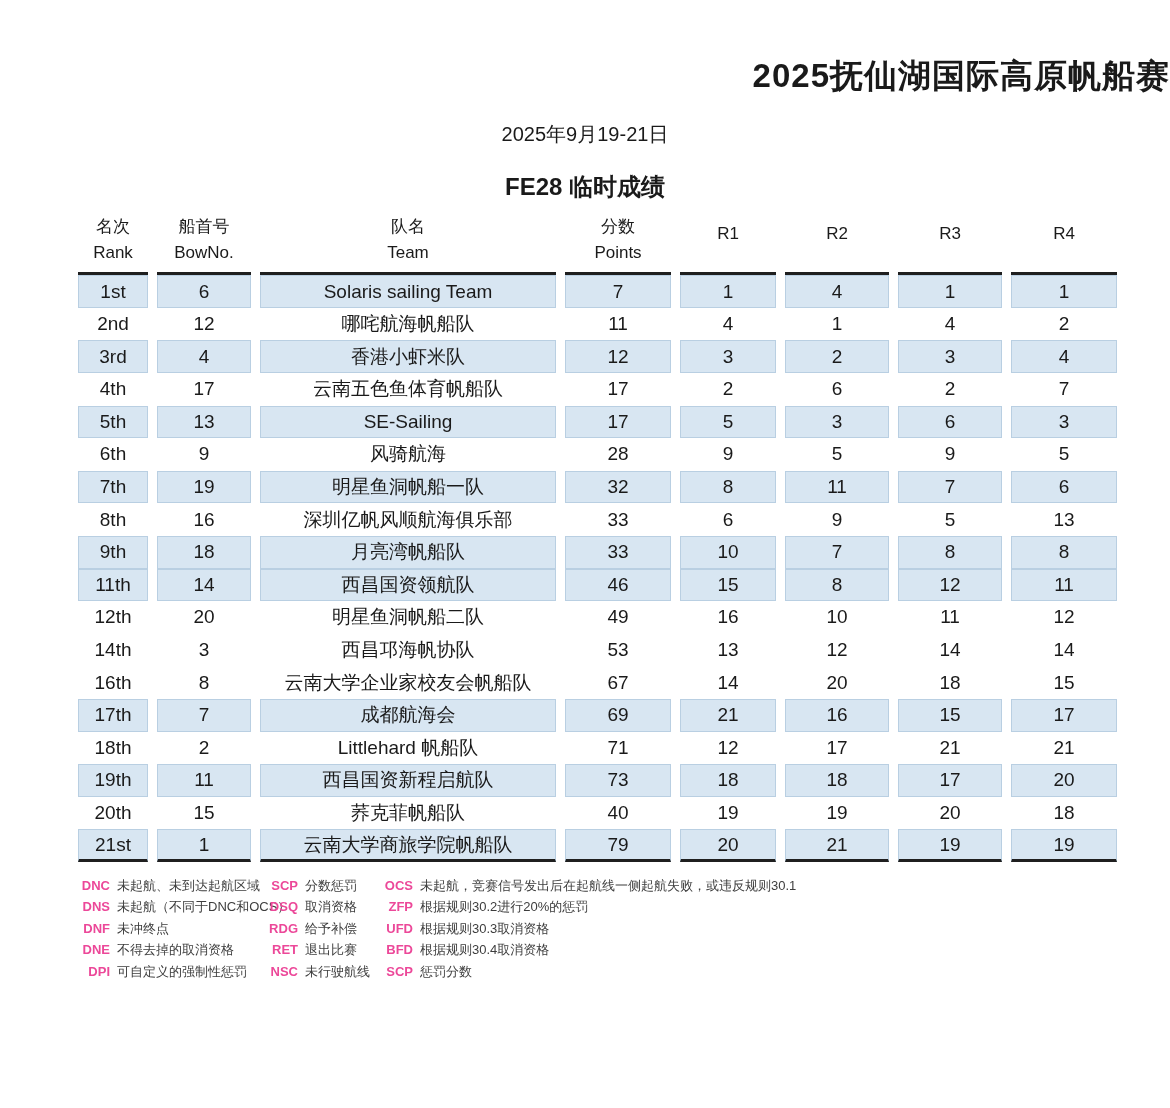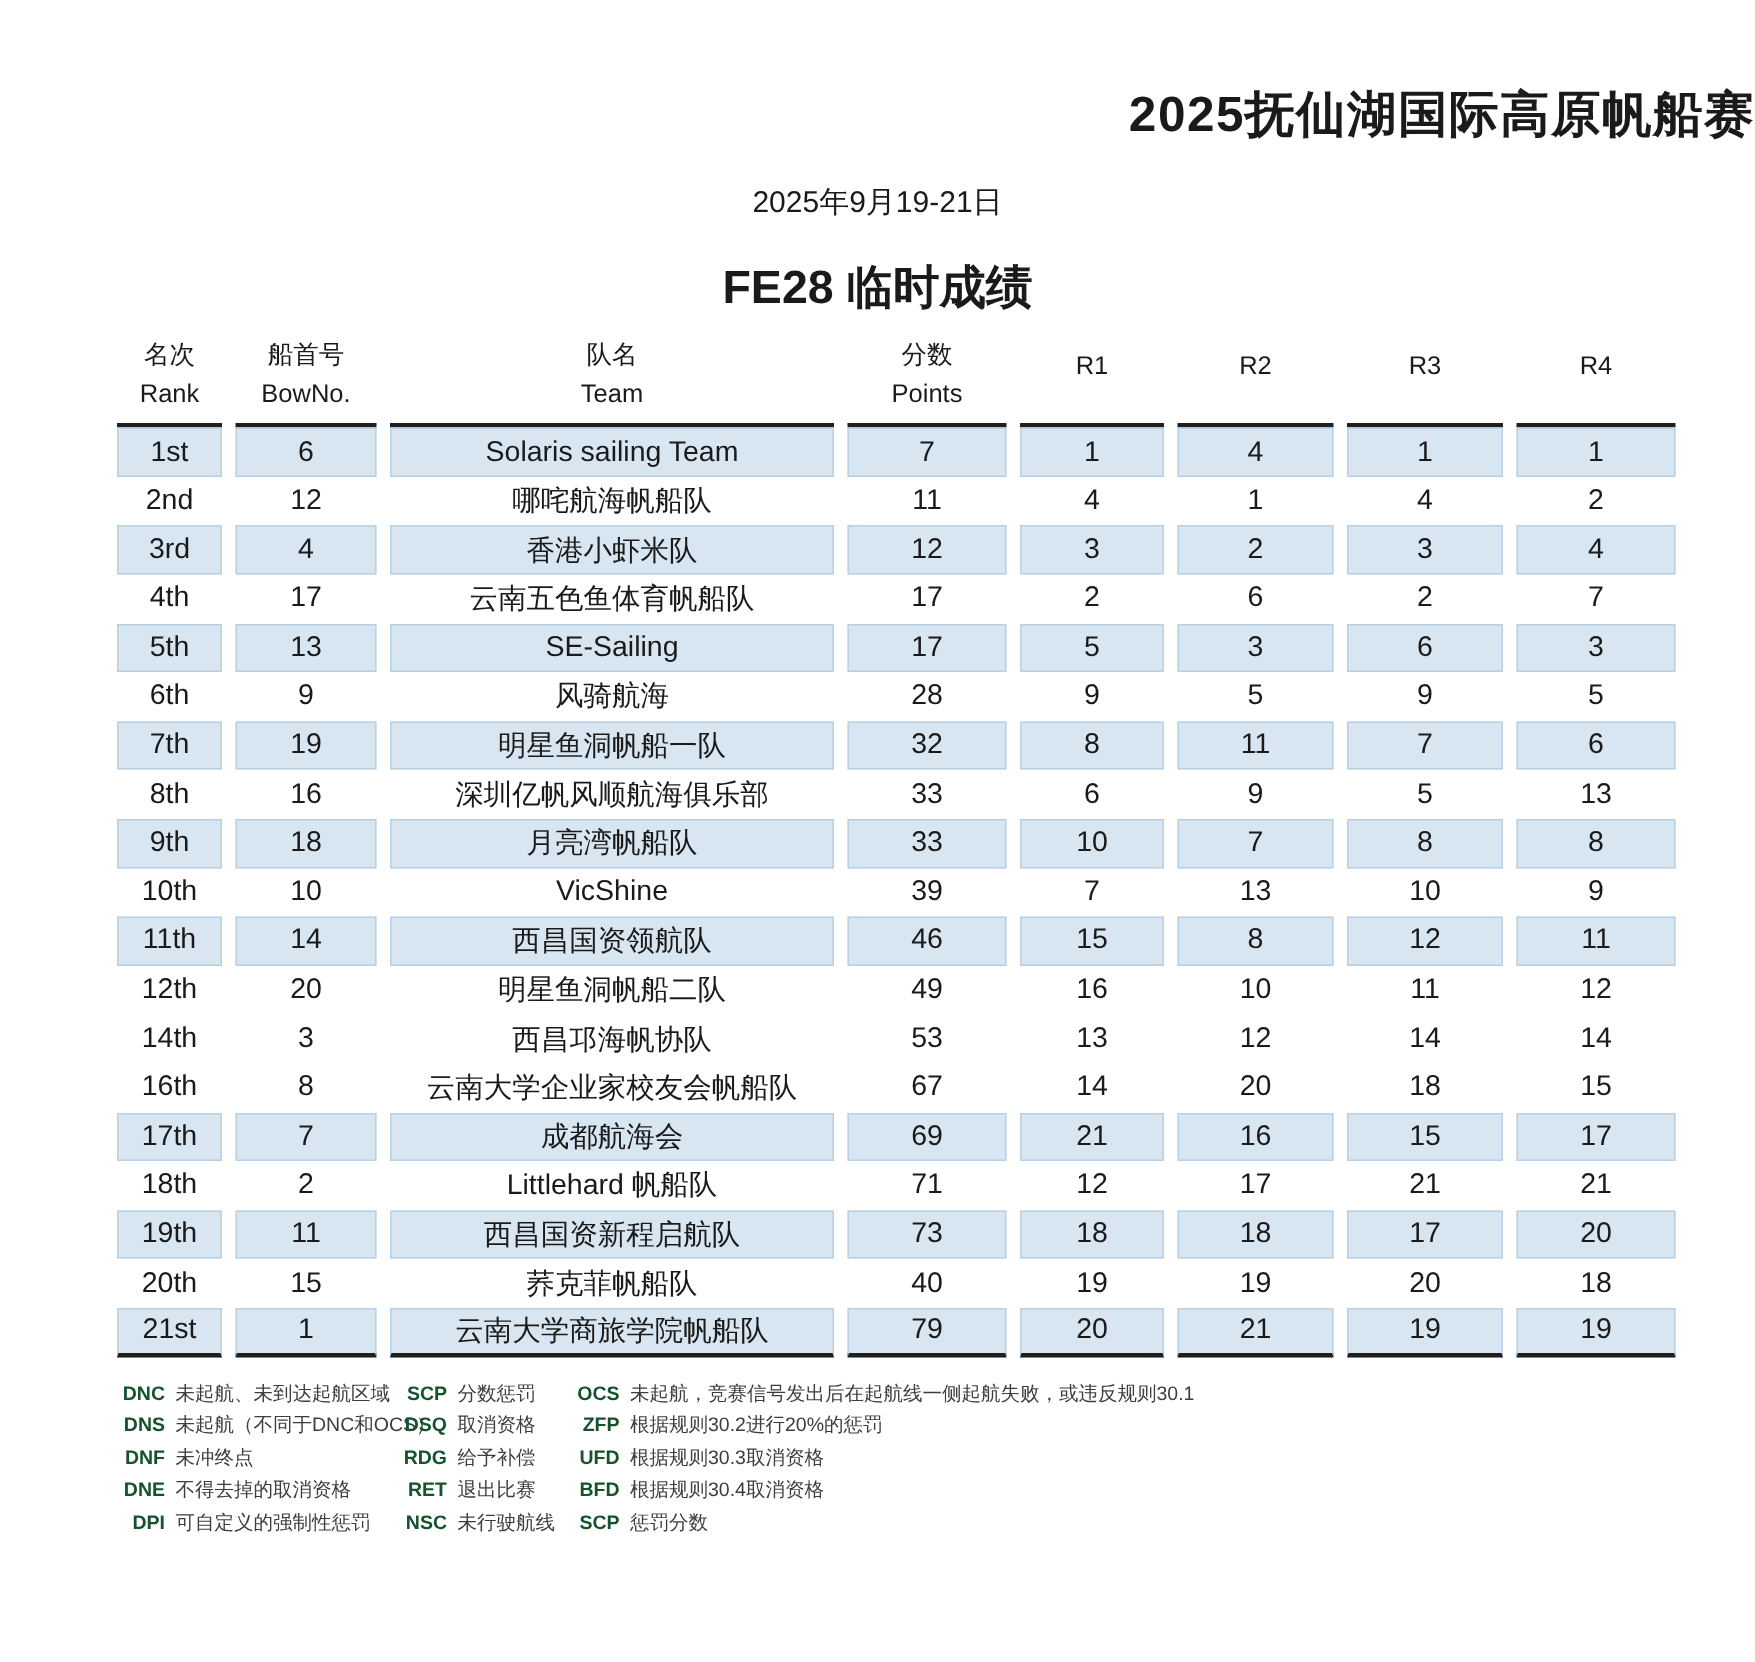--- a/index.html
+++ b/index.html
@@ -15,21 +15,21 @@
     font-family:"Liberation Sans","DejaVu Sans",sans-serif;color:var(--ink);
   }
   .page-title{
     padding-top:32px;text-align:right;
     font-size:33px;font-weight:700;letter-spacing:1px;
   }
   .event-date{
     text-align:center;font-size:20px;font-weight:400;
   }
   .results-subtitle{
-    margin-top:23px;text-align:center;font-size:31px;font-weight:600;
+    margin-top:23px;text-align:center;font-size:24px;font-weight:600;
   }
   table.results{
     border-collapse:separate;border-spacing:9px 0;
     table-layout:fixed;margin:10px 0 0 69px;
   }
   th,td{padding:0;text-align:center;overflow:hidden;white-space:nowrap;}
   thead th{
     height:62px;vertical-align:bottom;padding-bottom:6px;
     font-size:17px;font-weight:400;
     border-bottom:3px solid var(--rule);
@@ -52,21 +52,21 @@
     margin:13px 0 0 80px;
     font-size:13px;color:#3d3d3d;
   }
   .lcol{line-height:21.5px;}
   .lcol-1{width:188px;}
   .lcol-2{width:115px;}
   .lcol-3{flex:1;}
   .litem{white-space:nowrap;}
   .lcode{
     display:inline-block;min-width:30px;margin-right:7px;
-    font-weight:700;color:#14532d;text-align:right;
+    font-weight:700;color:#ec4899;text-align:right;
   }
 </style>
 </head>
 <body>
 
 <div>
 
   <h1 class="page-title">2025抚仙湖国际高原帆船赛</h1>
   <div class="event-date">2025年9月19-21日</div>
   <div class="results-subtitle">FE28 临时成绩</div>
@@ -190,30 +190,20 @@
         <tr class="hl">
       <td>9th</td>
       <td>18</td>
       <td>月亮湾帆船队</td>
       <td>33</td>
       <td>10</td>
       <td>7</td>
       <td>8</td>
       <td>8</td>
     </tr>
-        <tr>
-      <td>10th</td>
-      <td>10</td>
-      <td>VicShine</td>
-      <td>39</td>
-      <td>7</td>
-      <td>13</td>
-      <td>10</td>
-      <td>9</td>
-    </tr>
         <tr class="hl">
       <td>11th</td>
       <td>14</td>
       <td>西昌国资领航队</td>
       <td>46</td>
       <td>15</td>
       <td>8</td>
       <td>12</td>
       <td>11</td>
     </tr>

